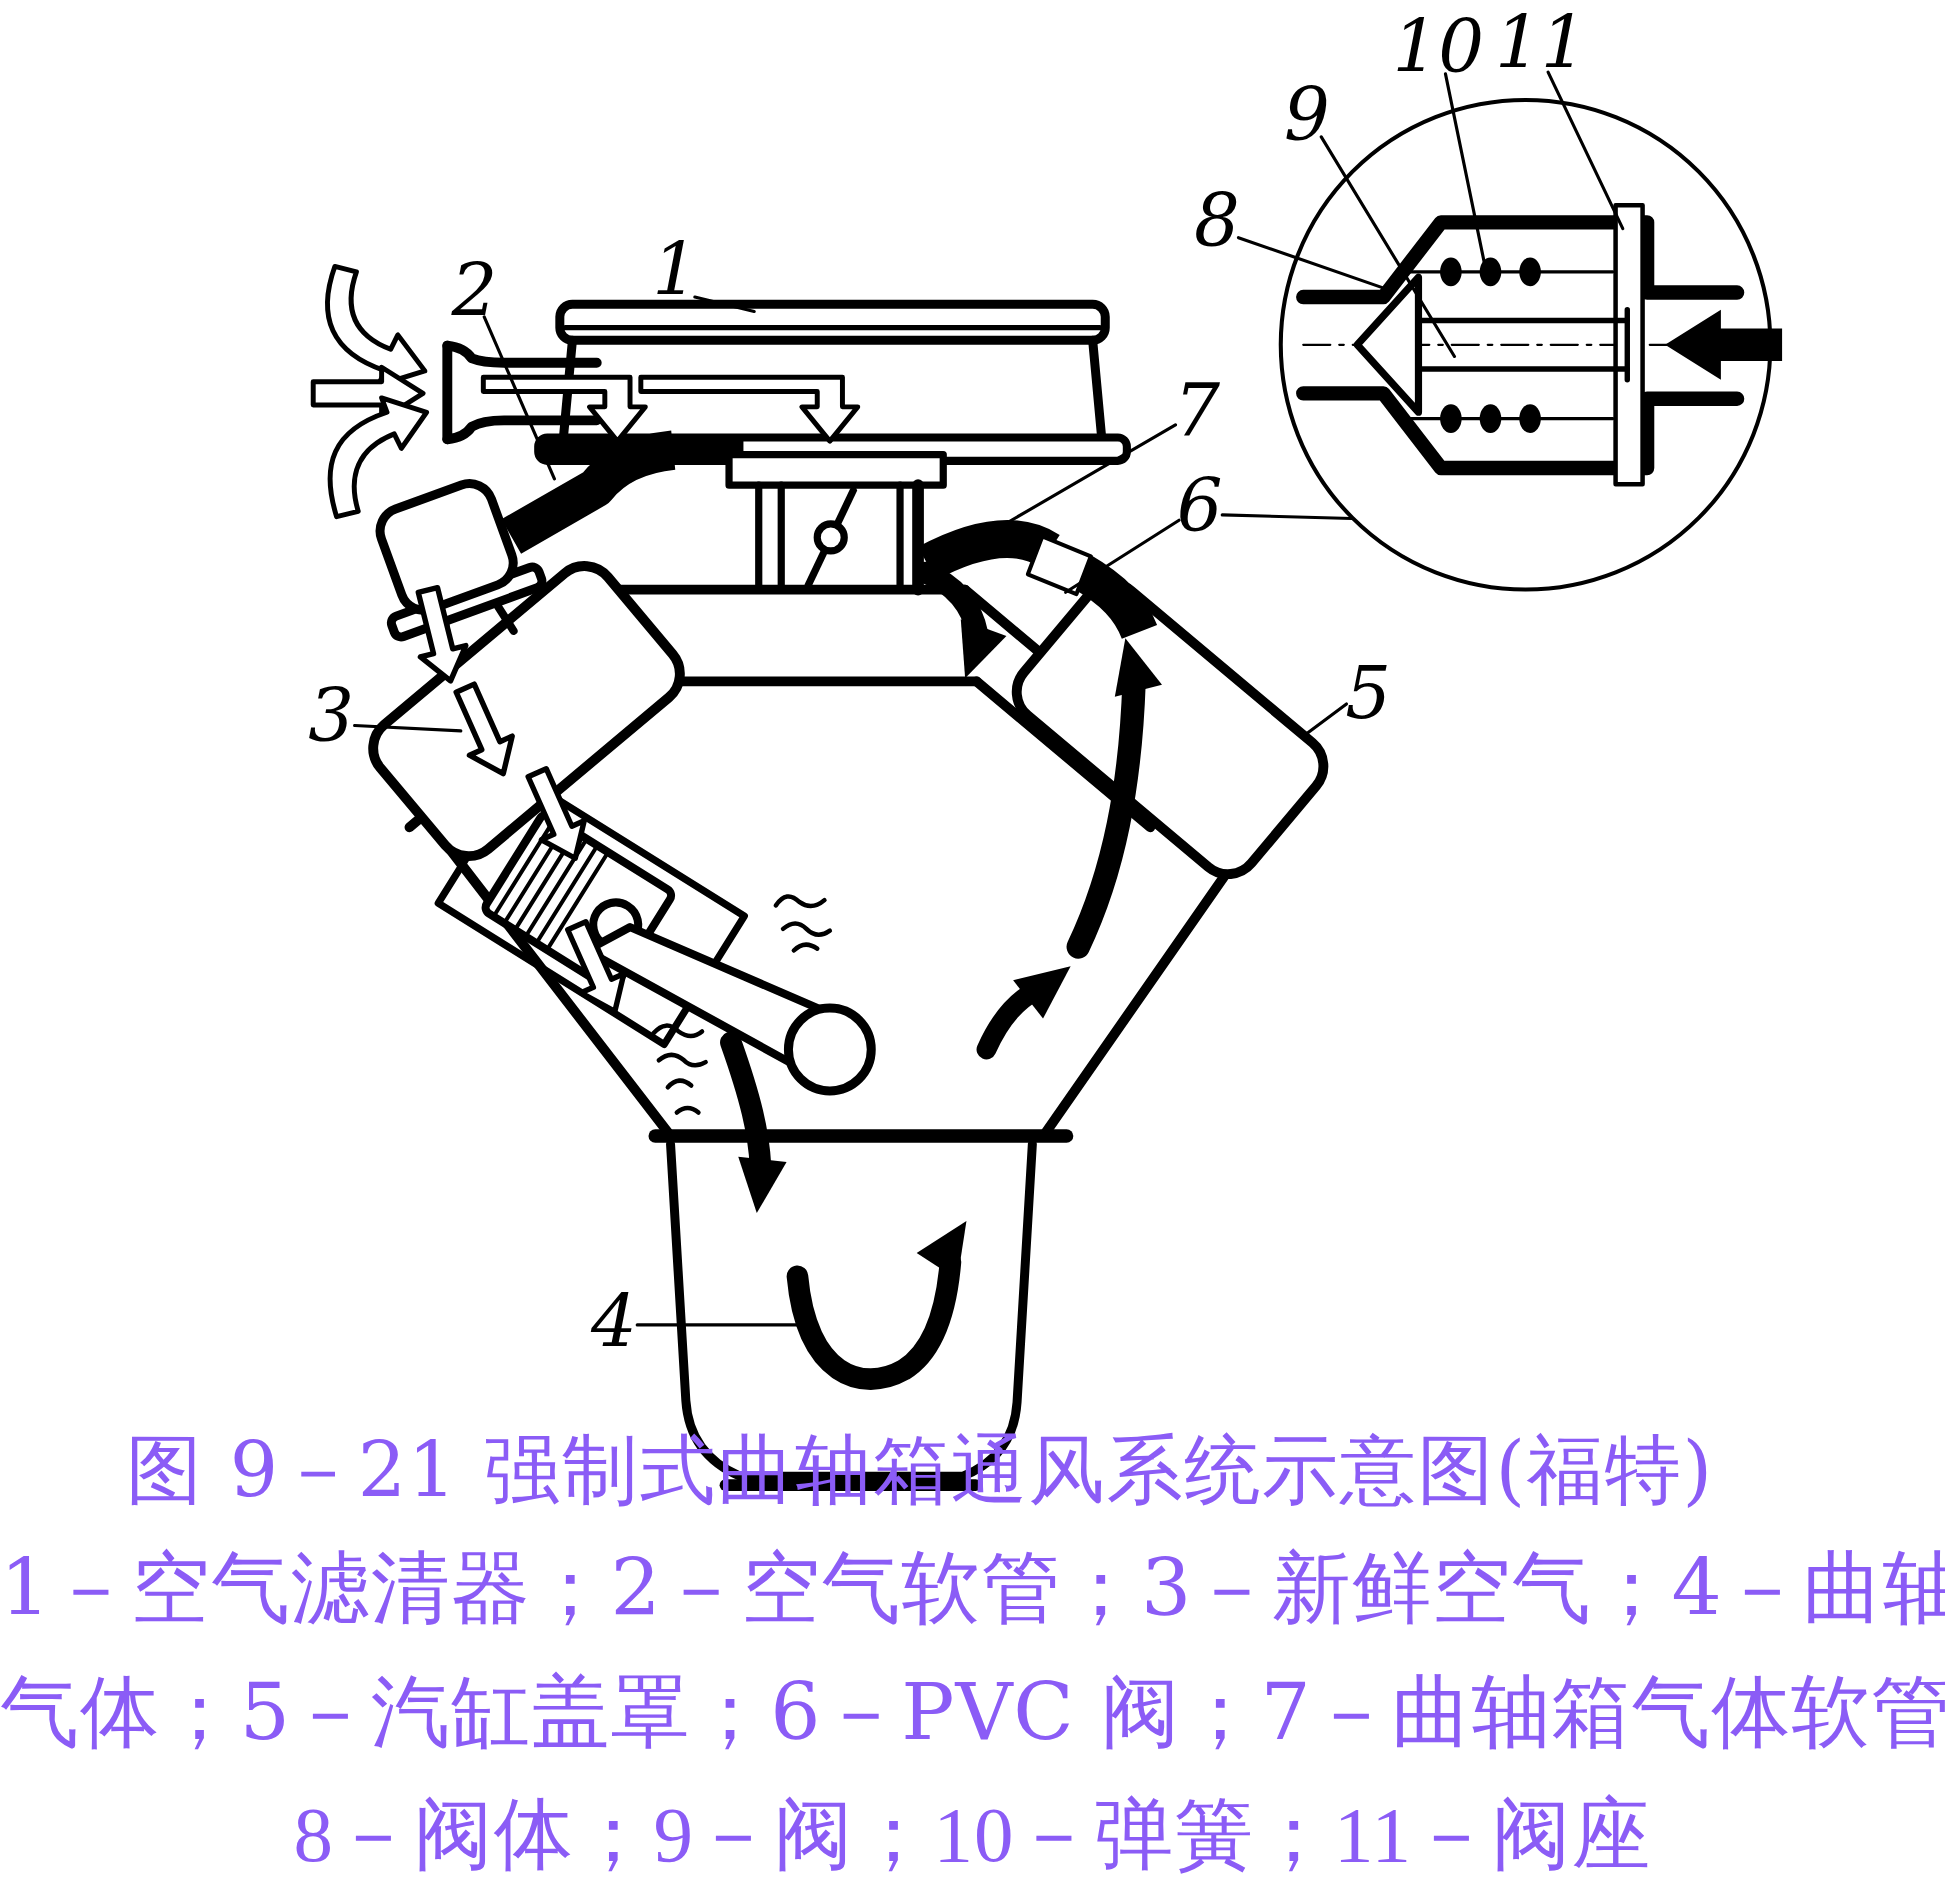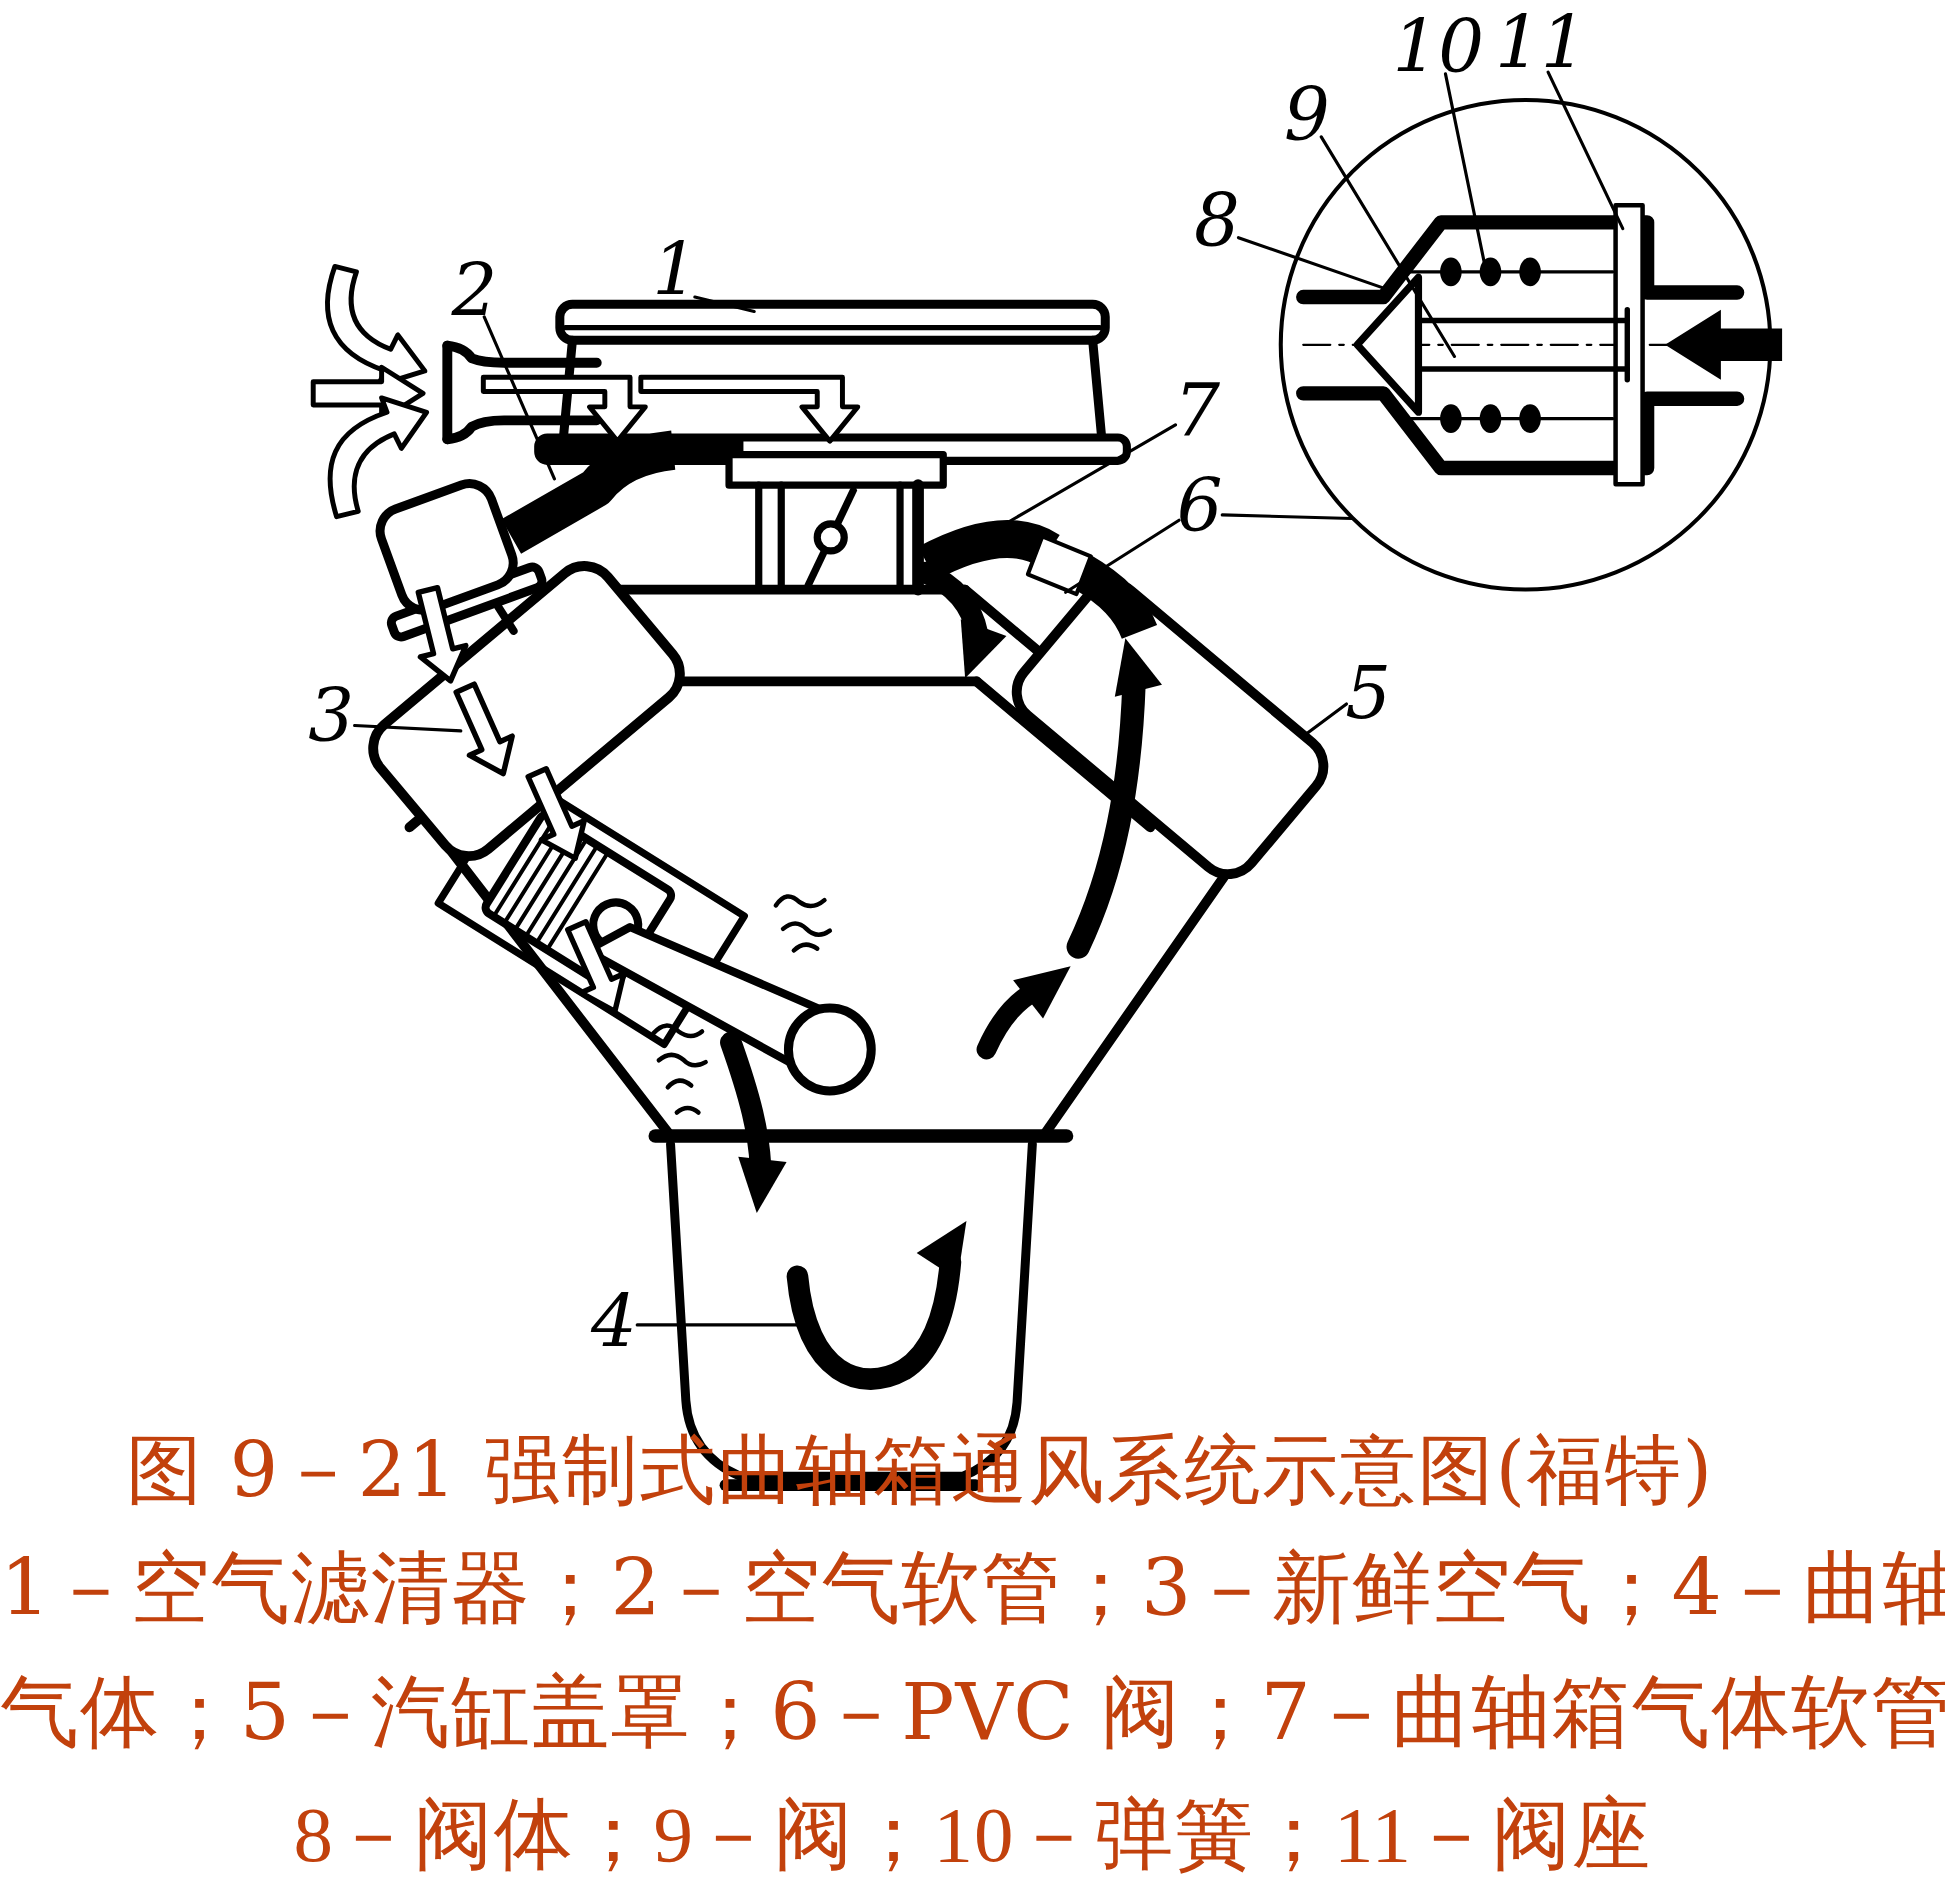--- a/index.html
+++ b/index.html
@@ -1,20 +1,20 @@
 <!DOCTYPE html>
 <html style="font-size:14.4px"><head>
 <meta charset="utf-8">
 <style>
   html,body{margin:0;padding:0;background:#ffffff;}
   .page{position:relative;width:1945px;height:1901px;background:#ffffff;overflow:hidden;
         font-family:"DejaVu Serif","Liberation Serif",serif;color:#000;}
   .diagram-svg{position:absolute;left:0;top:0;}
   .callout{font-family:"DejaVu Serif","Liberation Serif",serif;font-style:italic;font-size:80px;fill:#000;}
-  .caption{position:absolute;left:0;width:1945px;white-space:nowrap;color:#c2410c;}
+  .caption{position:absolute;left:0;width:1945px;white-space:nowrap;color:#8b5cf6;}
   .cap-title{top:1420px;left:126px;width:auto;font-size:76px;letter-spacing:1.8px;}
   .cap-line{text-align:center;font-size:79px;letter-spacing:0.9px;}
   .cap-l1{top:1536px;}
   .cap-l2{top:1660px;}
   .cap-l3{top:1782px;font-family:Liberation Serif, serif;}
 </style>
 </head>
 <body>
 
 <div class="page">

